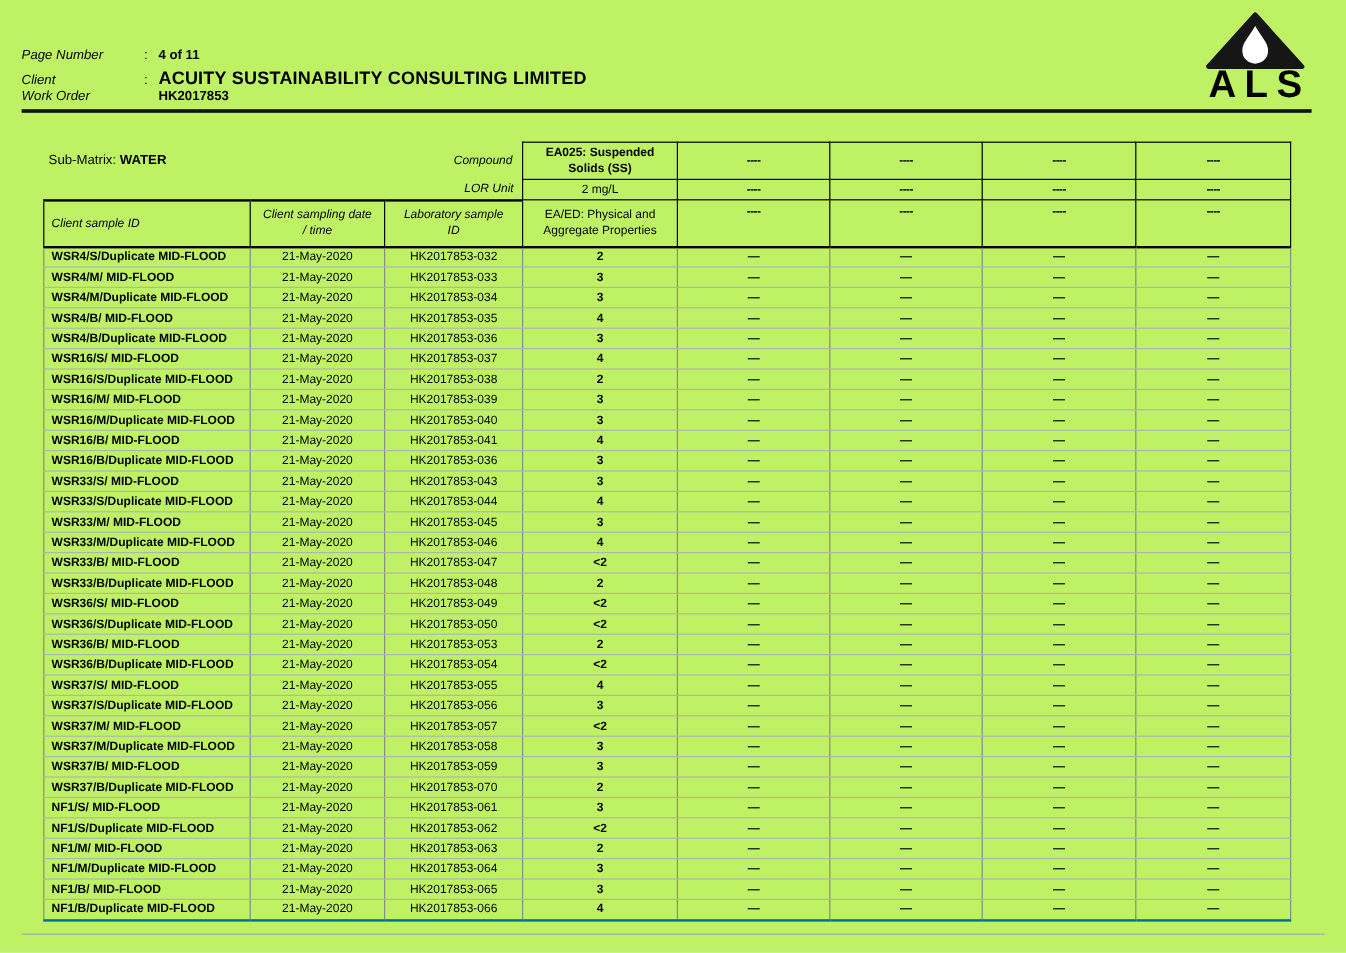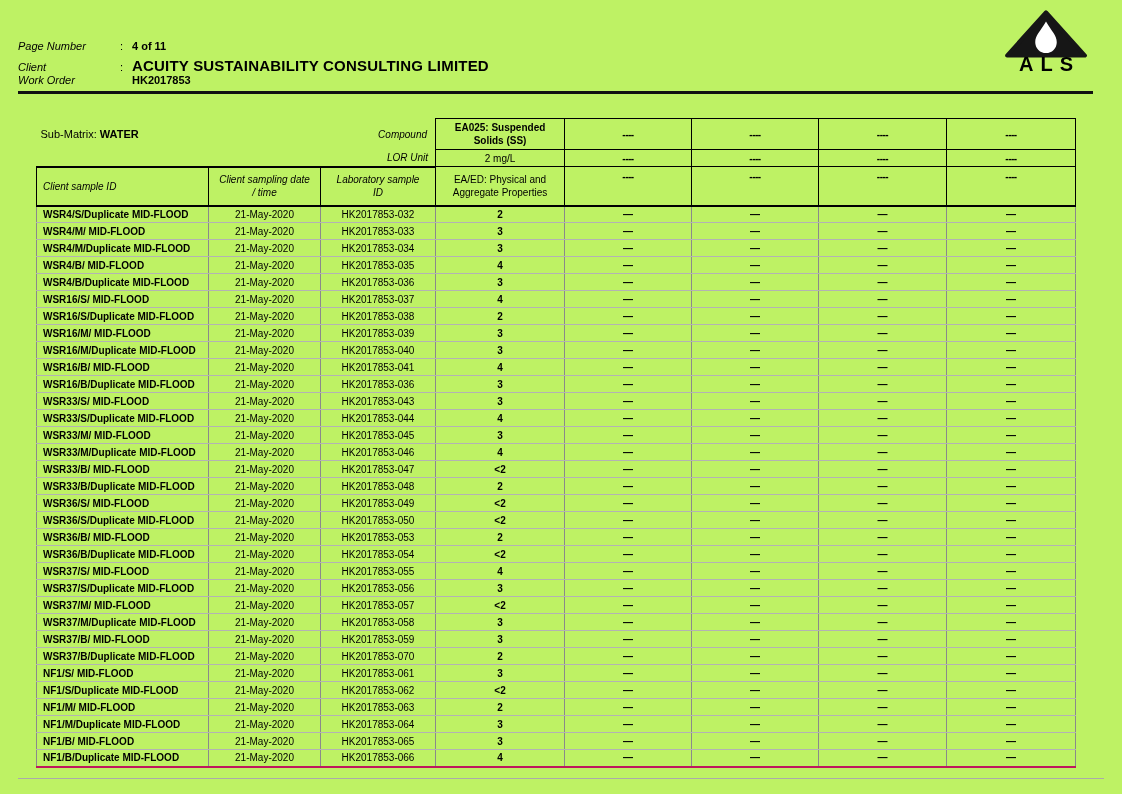--- a/index.html
+++ b/index.html
@@ -9,21 +9,21 @@
   
   .meta { position:absolute; left:18px; top:40px; }
   .meta-row { display:flex; height:17px; align-items:baseline; }
   .m-label { width:102px; font-style:italic; font-size:11px; }
   .m-colon { width:12px; font-size:11px; }
   .m-value { font-weight:bold; font-size:11px; }
   .m-value.small { font-size:15px; letter-spacing:.2px; }
 
   .logo { position:absolute; top:10px; right:26px; width:100px; text-align:center; }
   .logo svg { display:block; margin:0 auto; }
-  .logo-text { font-weight:bold; font-size:20px; letter-spacing:7px; margin-top:-4px; margin-right:-7px; line-height:1; }
+  .logo-text { font-weight:bold; font-size:32px; letter-spacing:7px; margin-top:-4px; margin-right:-7px; line-height:1; }
 
   .rule { position:absolute; left:18px; right:29px; top:91px; height:3px; background:#111; }
 
   
   table.report-table { position:absolute; left:36px; top:118px; width:1039px; border-collapse:collapse; table-layout:fixed; }
   table.report-table td { font-size:10px; text-align:center; vertical-align:middle; padding:0 2px; overflow:hidden; white-space:nowrap; }
 
   .plain { border:none; }
   .box { border:1px solid #000; }
   .r-compound { height:31px; }
@@ -40,21 +40,21 @@
   .compound-name { font-weight:bold; font-size:10.5px; }
   .lor-value { font-size:10px; }
 
   .colhead { border:1px solid #000; border-bottom:2px solid #000; font-size:10.5px; }
   .colhead.thick-top { border-top:2px solid #000; }
   .colhead.left { text-align:left; padding-left:6px; }
   .hdr-dash { font-weight:bold; font-size:10px; letter-spacing:-.5px; }
   .colhead.hdr-dash { vertical-align:top; padding-top:4px; }
 
   tbody td { height:17px; border-left:1px solid #8a8a8a; border-right:1px solid #8a8a8a; border-bottom:1px solid #b3b3b3; }
-  tbody tr:last-child td { border-bottom:2px solid #be185d; }
+  tbody tr:last-child td { border-bottom:2px solid #0369a1; }
   td.c-sample { text-align:left !important; padding-left:6px !important; font-weight:bold; font-size:9px;margin-left:32px; }
   td.c-date { font-size:10.5px; }
   td.c-lab { font-size:10.5px; }
   td.c-val { font-weight:bold; }
   td.c-dash { font-weight:bold; }
 
   .footer-line { position:absolute; left:18px; right:18px; top:778px; height:1px; background:#aaa; }
 </style>
 </head>
 <body>

